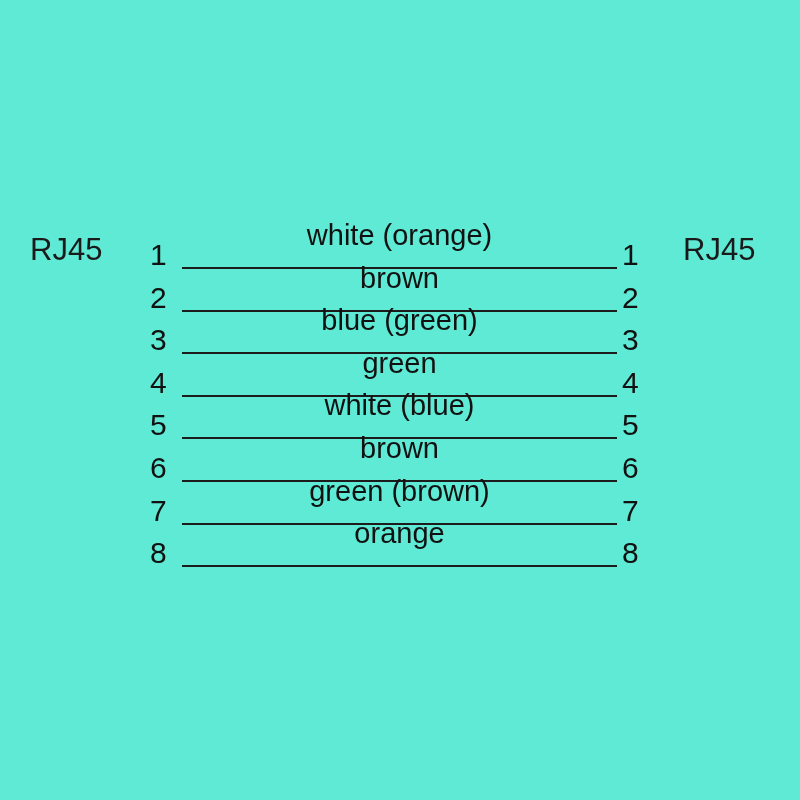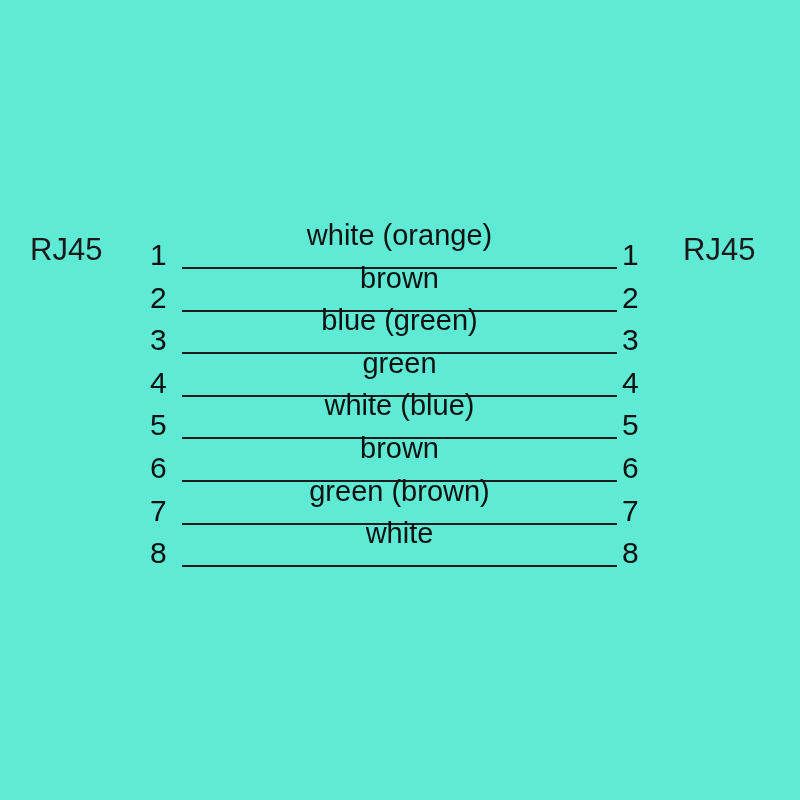--- a/index.html
+++ b/index.html
@@ -112,18 +112,18 @@
       </div>
       <div class="wire-row" style="top: 522.6px;">
         <div class="pin-number pin-left">7</div>
         <div class="wire-line"></div>
         <div class="wire-label">green (brown)</div>
         <div class="pin-number pin-right">7</div>
       </div>
       <div class="wire-row" style="top: 565.2px;">
         <div class="pin-number pin-left">8</div>
         <div class="wire-line"></div>
-        <div class="wire-label">white</div>
+        <div class="wire-label">orange</div>
         <div class="pin-number pin-right">8</div>
       </div>
     </div>
 
 </div>
 
 </body></html>

